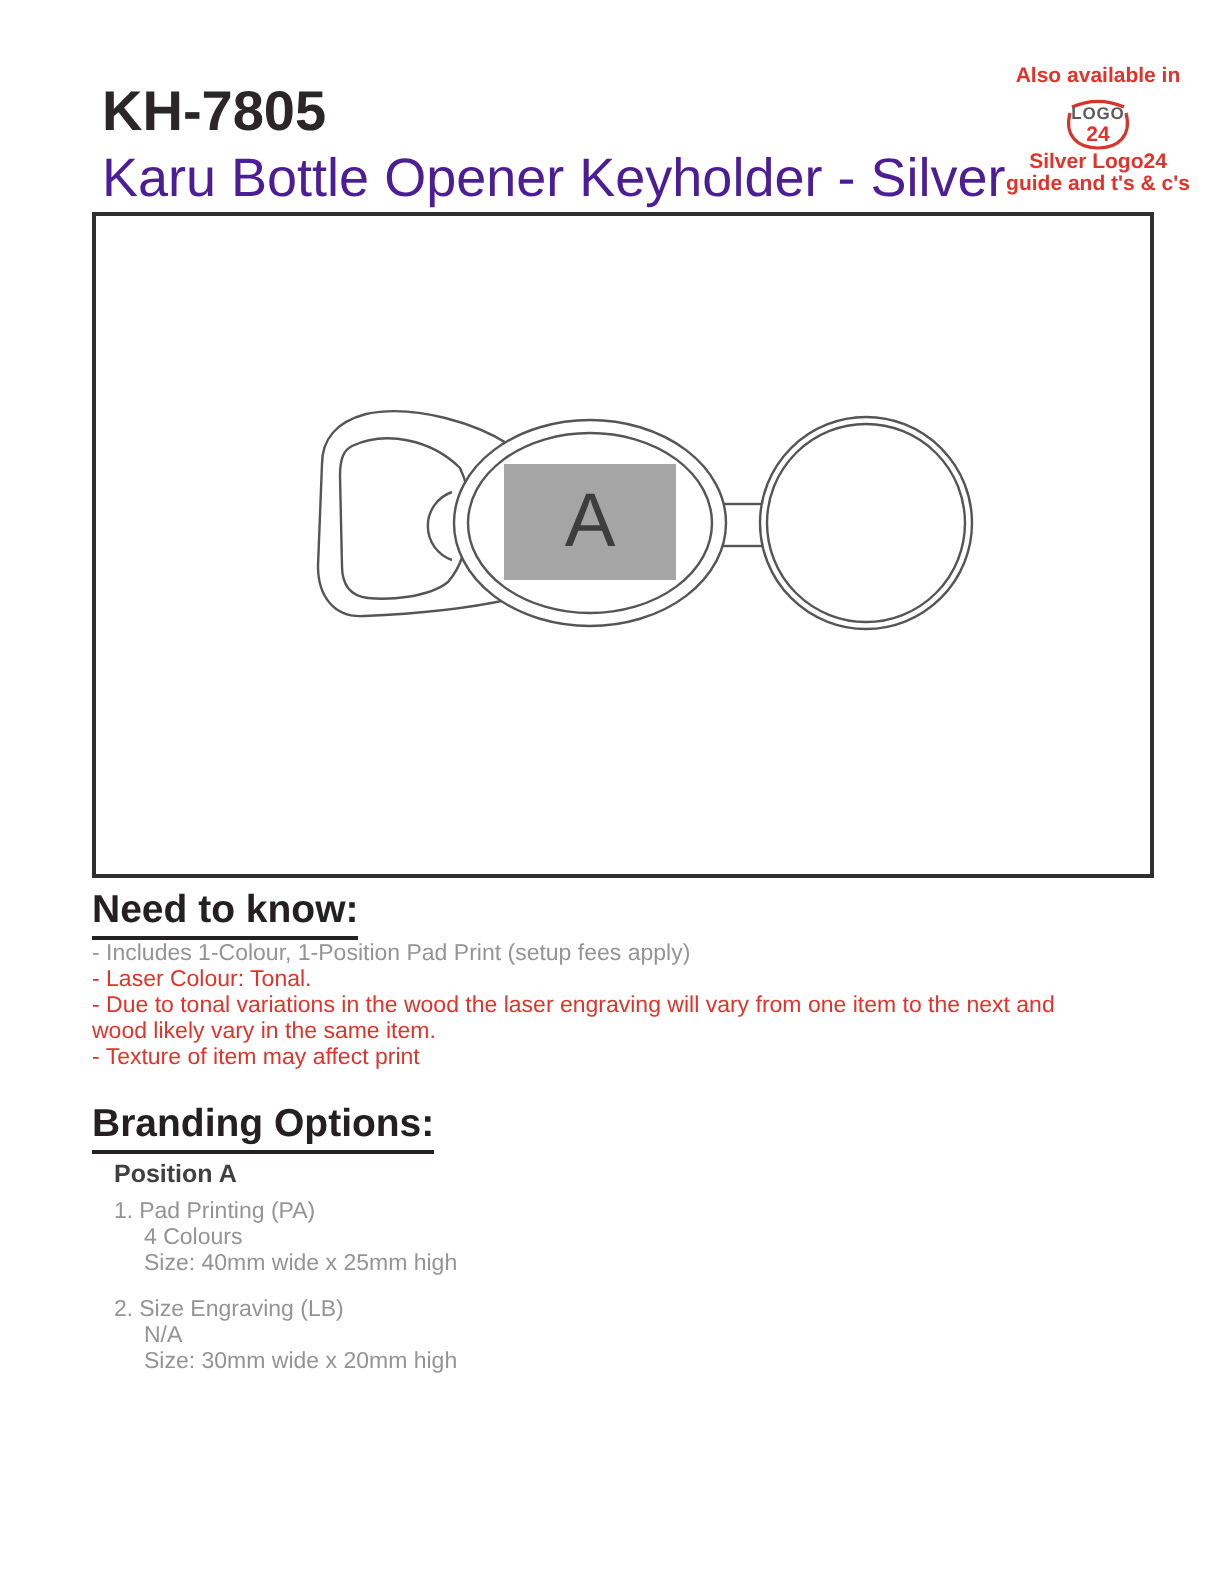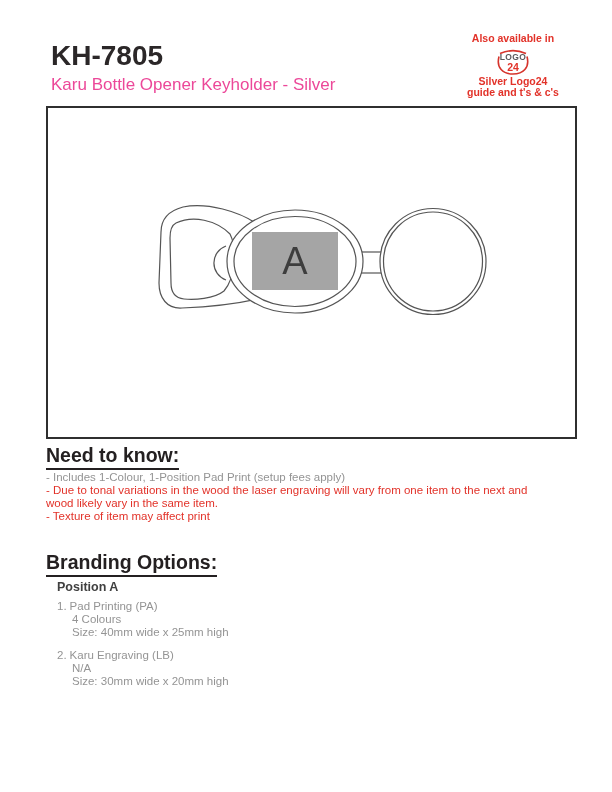--- a/index.html
+++ b/index.html
@@ -8,26 +8,26 @@
     font-family:"Liberation Sans", sans-serif; overflow:hidden;padding-left:32px;
   }
 
   
   .product-code {
     position:absolute; left:51px; top:42px;
     font-size:28px; font-weight:bold; color:#2b2728; line-height:1;
   }
   .product-name {
     position:absolute; left:51px; top:76px;
-    font-size:17px; color:#ec4899; line-height:1;
+    font-size:27px; color:#4c1d95; line-height:1;
   }
 
   
   .badge {
-    position:absolute; left:462px; top:33px; width:102px;
+    position:absolute; left:498px; top:33px; width:102px;
     text-align:center; color:#e23229; font-weight:bold;
   }
   .badge .b-line { font-size:10.5px; line-height:11.5px; }
   .badge .logo24 { display:block; margin:2px auto 1px auto; }
 
   
   .frame {
     position:absolute; left:46px; top:106px; width:527px; height:329px;
     border:2px solid #2f2f2f; background:#ffffff;
   }
@@ -100,38 +100,39 @@
       <ellipse cx="247" cy="153.5" rx="61" ry="45" fill="none"></ellipse>
     </svg>
     <div class="pos-rect">
       <span>A</span>
     </div>
   </div>
 
   <div class="ntk-heading">Need to know:</div>
   <div class="ntk-list">
     <div class="ntk-item gray">- Includes 1-Colour, 1-Position Pad Print (setup fees apply)</div>
+    <div class="ntk-item red">- Laser Colour: Tonal.</div>
     <div class="ntk-item red">- Due to tonal variations in the wood the laser engraving will vary from one item to the next and wood likely vary in the same item.</div>
     <div class="ntk-item red">- Texture of item may affect print</div>
   </div>
 
   <div class="bo-heading">Branding Options:</div>
   <div class="bo-body">
     <div class="bo-position">Position A</div>
 
     <div class="bo-option">
       <div class="opt-method">
         <span class="opt-num">1.</span><span>Pad Printing (PA)</span>
       </div>
       <div class="opt-detail">4 Colours</div>
       <div class="opt-size">Size: 40mm wide x 25mm high</div>
     </div>
 
     <div class="bo-option">
       <div class="opt-method">
-        <span class="opt-num">2.</span><span>Karu Engraving (LB)</span>
+        <span class="opt-num">2.</span><span>Size Engraving (LB)</span>
       </div>
       <div class="opt-detail">N/A</div>
       <div class="opt-size">Size: 30mm wide x 20mm high</div>
     </div>
   </div>
 
 </div>
 
 </body></html>

